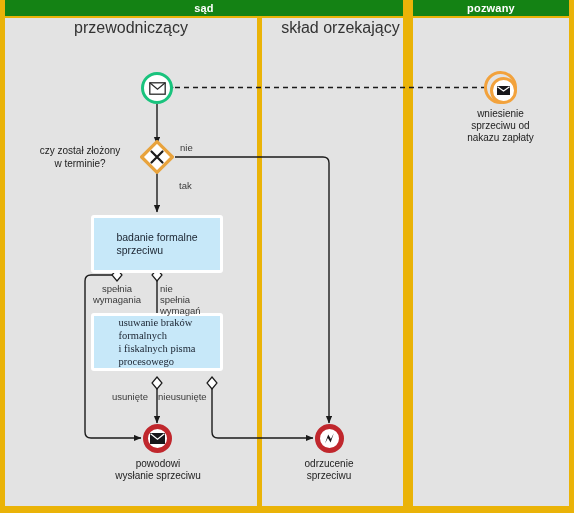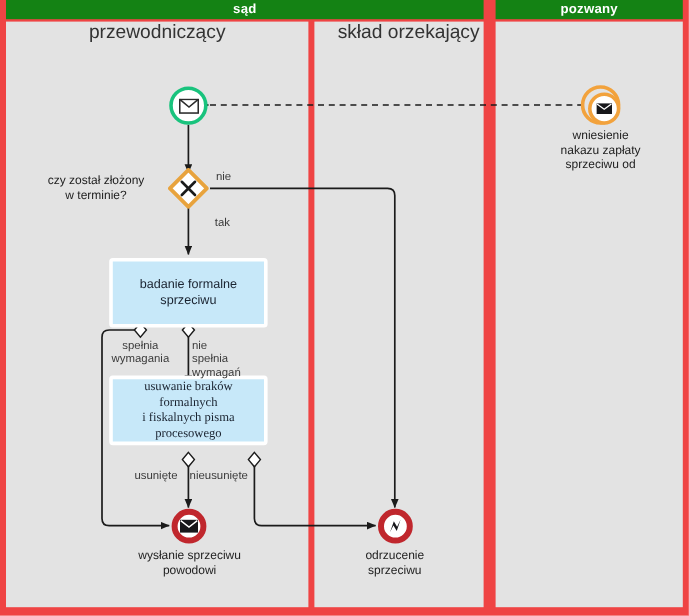--- a/index.html
+++ b/index.html
@@ -1,18 +1,18 @@
 <!DOCTYPE html>
 <html><head>
 <meta charset="utf-8">
 <style>
   html,body{margin:0;padding:0;background:#ffffff;}
   body{width:574px;height:513px;overflow:hidden;
        font-family:"Liberation Sans", sans-serif;}
-  #canvas{position:relative;width:574px;height:513px;background:#ef4444;}
+  #canvas{position:relative;width:574px;height:513px;background:#eab308;}
 
   
   .pool{position:absolute;}
   .pool-header{
     position:absolute;background:#148214;color:#ffffff;
     font-size:11px;font-weight:bold;text-align:center;
     display:flex;align-items:center;justify-content:center;
     letter-spacing:.2px;
   }
   .lane{position:absolute;background:#e3e3e3;}
@@ -22,21 +22,21 @@
   }
 
   
   #wires{position:absolute;left:0;top:0;width:574px;height:513px;overflow:visible;}
 
   
   .task{
     position:absolute;background:#c7e8f9;border:3px solid #ffffff;
     border-radius:3px;box-sizing:border-box;
     display:flex;align-items:center;justify-content:center;
-    text-align:center;color:#1a2330;font-size:10.5px;line-height:13px;
+    color:#1a2330;font-size:10.5px;line-height:13px;
     padding:2px;
   }
 
   
   .ev{position:absolute;border-radius:50%;box-sizing:border-box;
       display:flex;align-items:center;justify-content:center;}
   .ev-start{background:#ffffff;border:3px solid #19c37d;}
   .ev-end{background:#ffffff;border:5px solid #c0272d;}
   .ev-throw-outer{background:transparent;border:3px solid #f2a23c;}
   .ev-throw-inner{position:absolute;border-radius:50%;border:3px solid #f2a23c;background:#ffffff;}
@@ -140,22 +140,22 @@
     </div>
   </div>
 
   <div class="ev ev-end" style="left:143px;top:424px;width:29px;height:29px;">
     <svg width="15" height="11" viewBox="0 0 15 11">
       <rect x="0" y="0" width="15" height="11" fill="#17171b"></rect>
       <path d="M0.6,0.8 L7.5,6.2 L14.4,0.8" fill="none" stroke="#ffffff" stroke-width="1.2"></path>
     </svg>
   </div>
   <div class="elab" style="left:58px;top:458px;width:200px;">
+    <div>powodowi</div>
     <div>wysłanie sprzeciwu</div>
-    <div>powodowi</div>
   </div>
 
   <div class="ev ev-end" style="left:315px;top:424px;width:29px;height:29px;">
     <svg width="15" height="15" viewBox="0 0 15 15">
       <path d="M3.0,12.6 L6.2,3.4 L8.9,8.0 L11.8,2.2 L8.6,11.6 L5.9,7.0 z" fill="#17171b"></path>
     </svg>
   </div>
   <div class="elab" style="left:249px;top:458px;width:160px;">
     <div>odrzucenie</div>
     <div>sprzeciwu</div>
@@ -164,22 +164,22 @@
   <div class="ev ev-throw-outer" style="left:484px;top:71px;width:33px;height:33px;">
     <div class="ev-throw-inner" style="left:3px;top:3px;width:21px;height:21px;display:flex;align-items:center;justify-content:center;">
       <svg width="13" height="9" viewBox="0 0 13 9">
         <rect x="0" y="0" width="13" height="9" fill="#17171b"></rect>
         <path d="M0.5,0.7 L6.5,5.0 L12.5,0.7" fill="none" stroke="#ffffff" stroke-width="1.1"></path>
       </svg>
     </div>
   </div>
   <div class="elab" style="left:432px;top:108px;width:137px;">
     <div>wniesienie</div>
+    <div>sprzeciwu od</div>
     <div>nakazu zapłaty</div>
-    <div>sprzeciwu od</div>
   </div>
 
   <div class="flab" style="left:180px;top:142px;">nie</div>
   <div class="flab" style="left:161px;top:180px;margin-left:18px;">tak</div>
 
   <div class="flab" style="left:72px;top:283px;width:90px;">
     <div>spełnia</div>
     <div>wymagania</div>
   </div>
 

